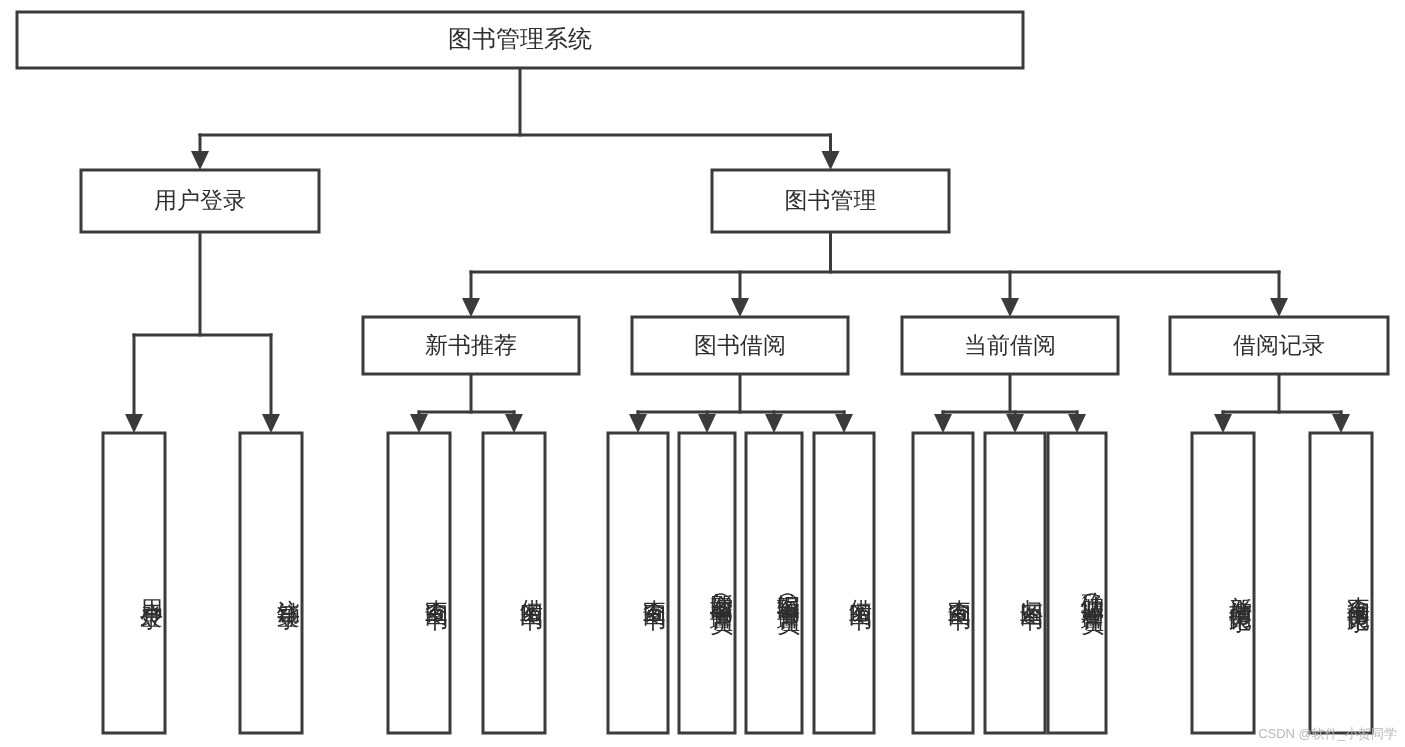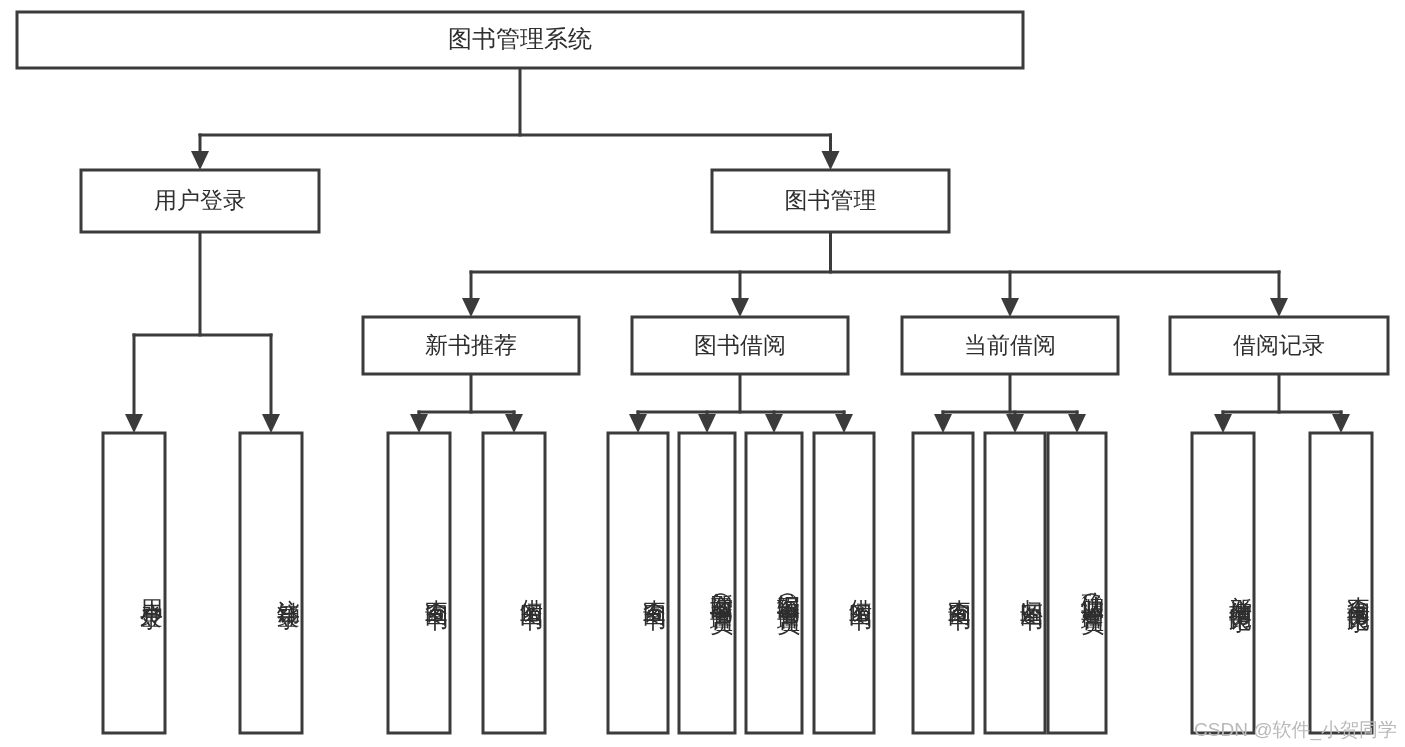--- a/index.html
+++ b/index.html
@@ -65,21 +65,21 @@
     display: flex;
     align-items: flex-start;
     justify-content: center;
     pointer-events: none;
   }
   .watermark {
     position: absolute;
     right: 8px;
     bottom: 4px;
     font-family: "Liberation Sans", "DejaVu Sans", sans-serif;
-    font-size: 19px;
+    font-size: 13px;
     color: #b9b9b9;
     white-space: nowrap;
   }
 </style>
 </head>
 <body>
 
 <div id="diagram-root">
 
   <svg id="tree-svg" viewBox="0 0 1405 747">

